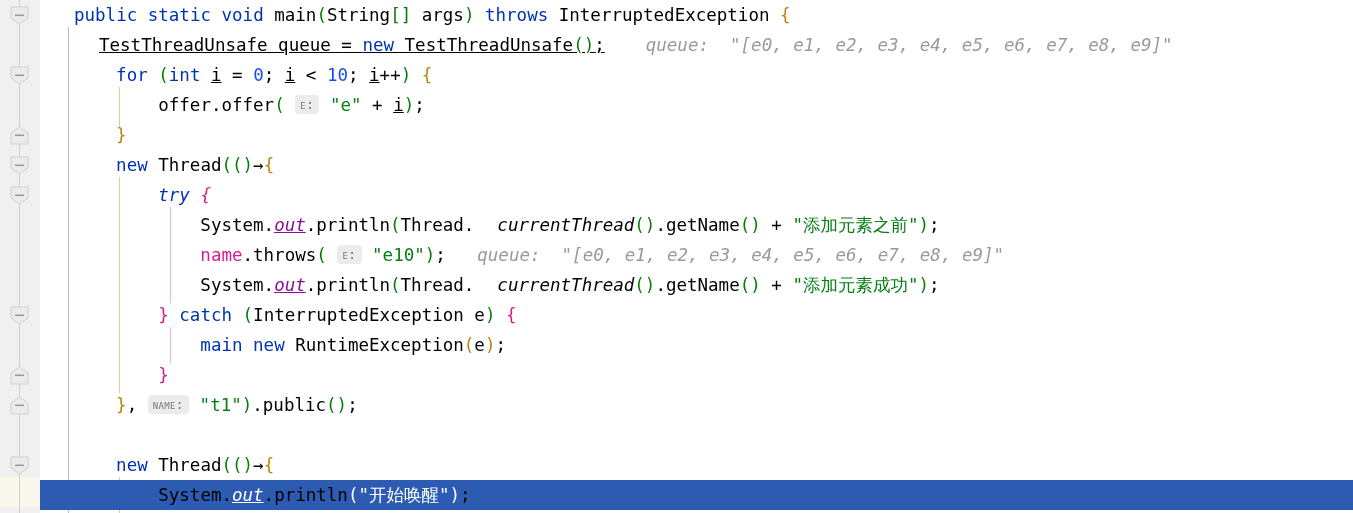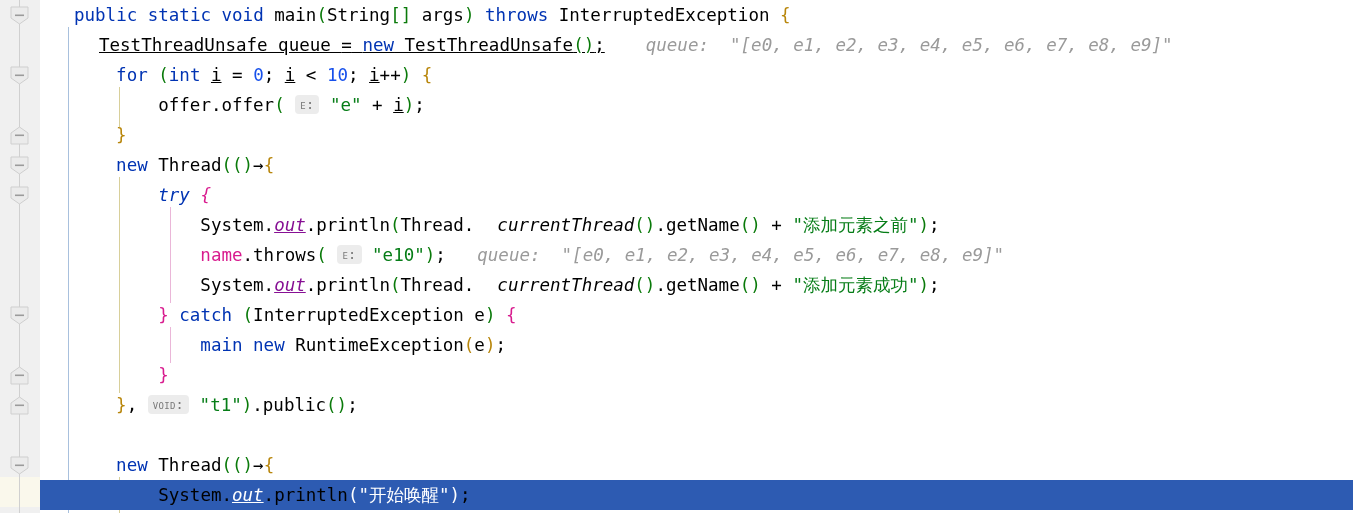--- a/index.html
+++ b/index.html
@@ -153,21 +153,21 @@
       <div class="line" style="top: 120px; left: 76.12px;"><span class="par2">}</span></div>
       <div class="line" style="top: 150px; left: 76.12px;"><span class="kw">new</span><span class="plain"> Thread</span><span class="par">((</span><span class="par">)</span><span class="plain">→</span><span class="par2">{</span></div>
       <div class="line" style="top: 180px; left: 118.24px; font-style: italic;"><span class="kw">try</span><span class="plain"> </span><span class="brc">{</span></div>
       <div class="line" style="top: 210px; left: 160.36px;"><span class="plain">System.</span><span class="fld">out</span><span class="plain">.println</span><span class="par">(</span><span class="plain">Thread.</span><span class="mth">currentThread</span><span class="par">()</span><span class="plain">.getName</span><span class="par">()</span><span class="plain"> + </span><span class="str">"添加元素之前"</span><span class="par">)</span><span class="plain">;</span></div>
       <div class="line" style="top: 240px; left: 160.36px;"><span class="brc">name</span><span class="plain">.throws</span><span class="par">(</span><span class="plain"> </span><span class="chip">e:</span><span class="plain"> </span><span class="str">"e10"</span><span class="par">)</span><span class="plain">;</span></div>
       <div class="line hint-text" style="top: 240px; left: 437.299px; color: rgb(154, 154, 154);">queue:  "[e0, e1, e2, e3, e4, e5, e6, e7, e8, e9]"</div>
       <div class="line" style="top: 270px; left: 160.36px;"><span class="plain">System.</span><span class="fld">out</span><span class="plain">.println</span><span class="par">(</span><span class="plain">Thread.</span><span class="mth">currentThread</span><span class="par">()</span><span class="plain">.getName</span><span class="par">()</span><span class="plain"> + </span><span class="str">"添加元素成功"</span><span class="par">)</span><span class="plain">;</span></div>
       <div class="line" style="top: 300px; left: 118.24px;"><span class="brc">}</span><span class="plain"> </span><span class="kw">catch</span><span class="plain"> </span><span class="par">(</span><span class="plain">InterruptedException e</span><span class="par">)</span><span class="plain"> </span><span class="brc">{</span></div>
       <div class="line" style="top: 330px; left: 160.36px;"><span class="kw">main</span><span class="plain"> </span><span class="kw">new</span><span class="plain"> RuntimeException</span><span class="par2">(</span><span class="plain">e</span><span class="par2">)</span><span class="plain">;</span></div>
       <div class="line" style="top: 360px; left: 118.24px;"><span class="brc">}</span></div>
-      <div class="line" style="top: 390px; left: 76.12px;"><span class="par2">}</span><span class="plain">, </span><span class="chip">void:</span><span class="plain"> </span><span class="str">"t1"</span><span class="par">)</span><span class="plain">.public</span><span class="par">()</span><span class="plain">;</span></div>
+      <div class="line" style="top: 390px; left: 76.12px;"><span class="par2">}</span><span class="plain">, </span><span class="chip">name:</span><span class="plain"> </span><span class="str">"t1"</span><span class="par">)</span><span class="plain">.public</span><span class="par">()</span><span class="plain">;</span></div>
       <div class="line" style="top: 420px; left: 34px;"></div>
       <div class="line" style="top: 450px; left: 76.12px;"><span class="kw">new</span><span class="plain"> Thread</span><span class="par">((</span><span class="par">)</span><span class="plain">→</span><span class="par2">{</span></div>
       <div class="sel-band" style="top: 480px; background: rgb(45, 91, 178);"></div>
       <div class="line selected" style="top: 480px; left: 118.24px;"><span class="plain">System.</span><span class="fld">out</span><span class="plain">.println</span><span class="par">(</span><span class="str">"开始唤醒"</span><span class="par">)</span><span class="plain">;</span></div>
       <div class="line" style="top: 510px; left: 160.36px;"></div>
     </div>
 
 </div>
 
 </body></html>

